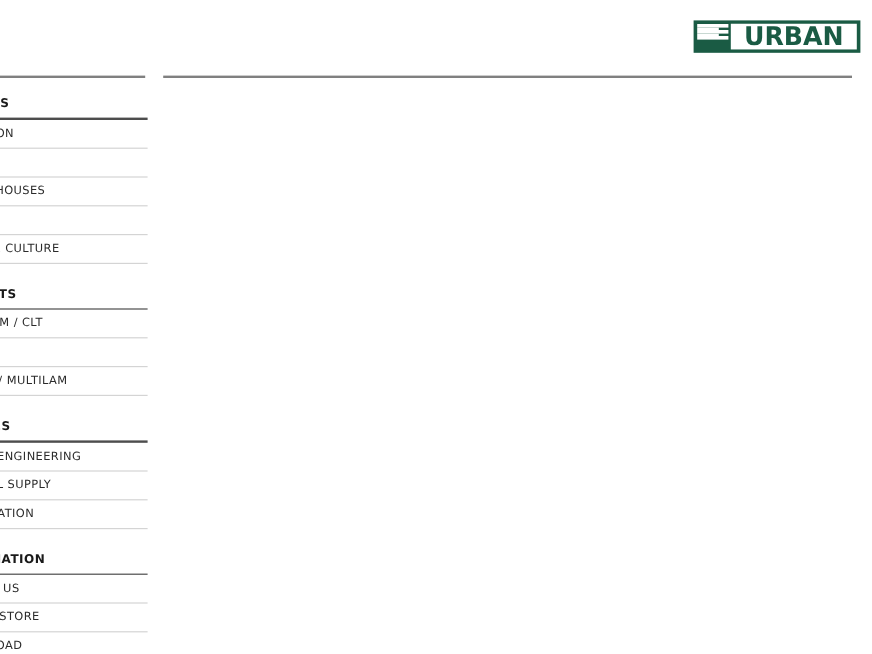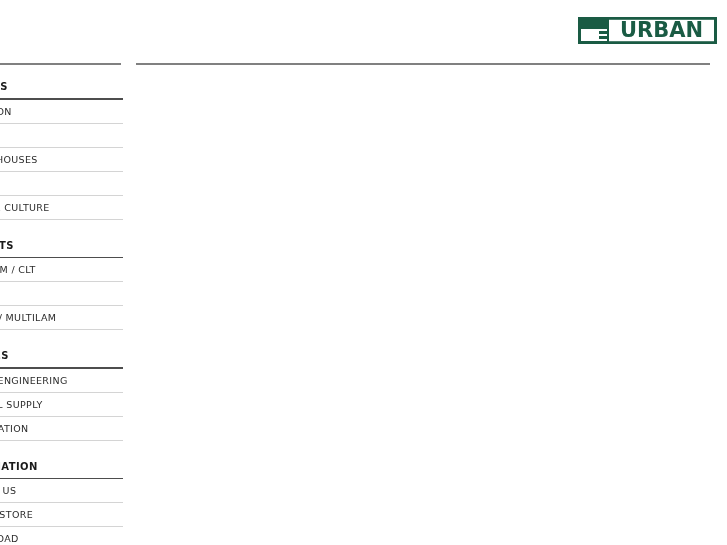--- a/index.html
+++ b/index.html
@@ -34,21 +34,21 @@
     height: 64px;
   }
   .logo {
     position: absolute;
     left: 604px;
     top: 17px;
     width: 139px;
     height: 27px;
     background: #1a5b44;
     display: flex;
-    align-items: flex-end;
+    align-items: flex-start;
     box-sizing: border-box;
     padding: 3px;
   }
   .logo-e {
     width: 26px;
     display: flex;
     flex-direction: column;
     justify-content: space-between;
     padding: 0 0 0 0;
     box-sizing: border-box;

